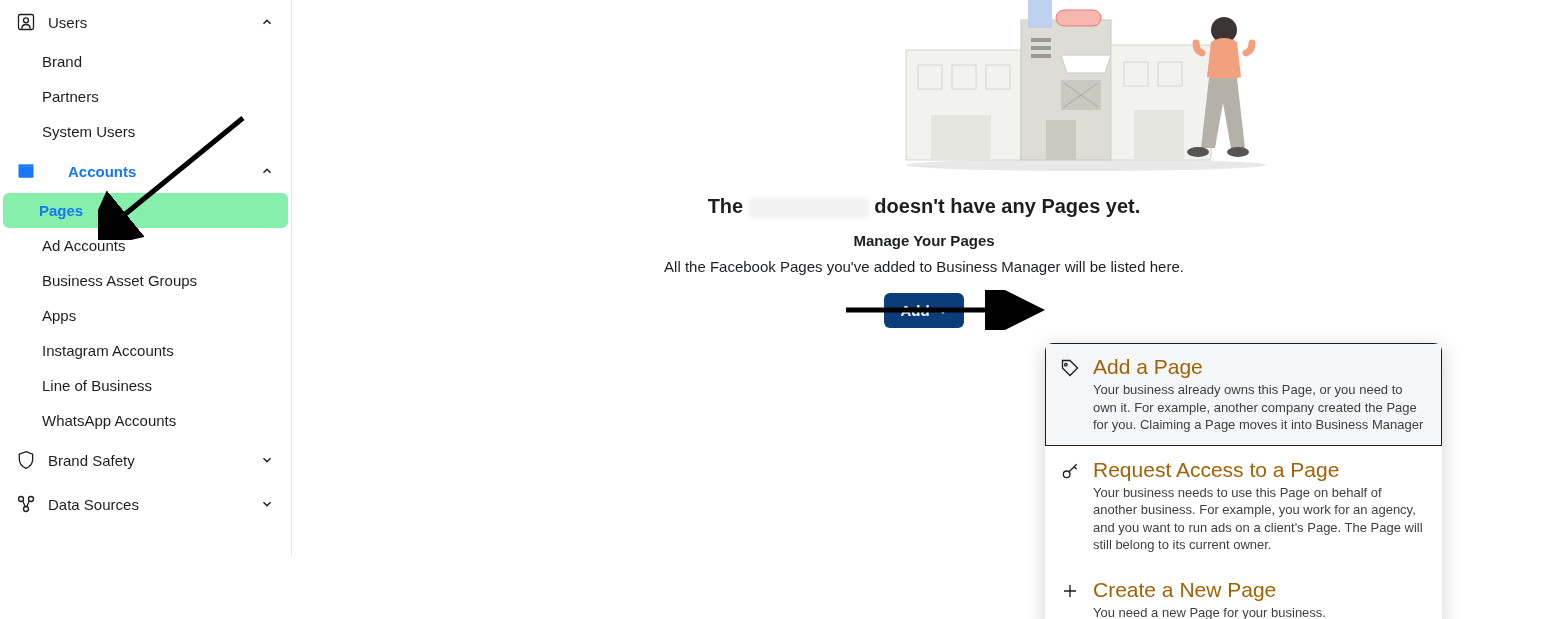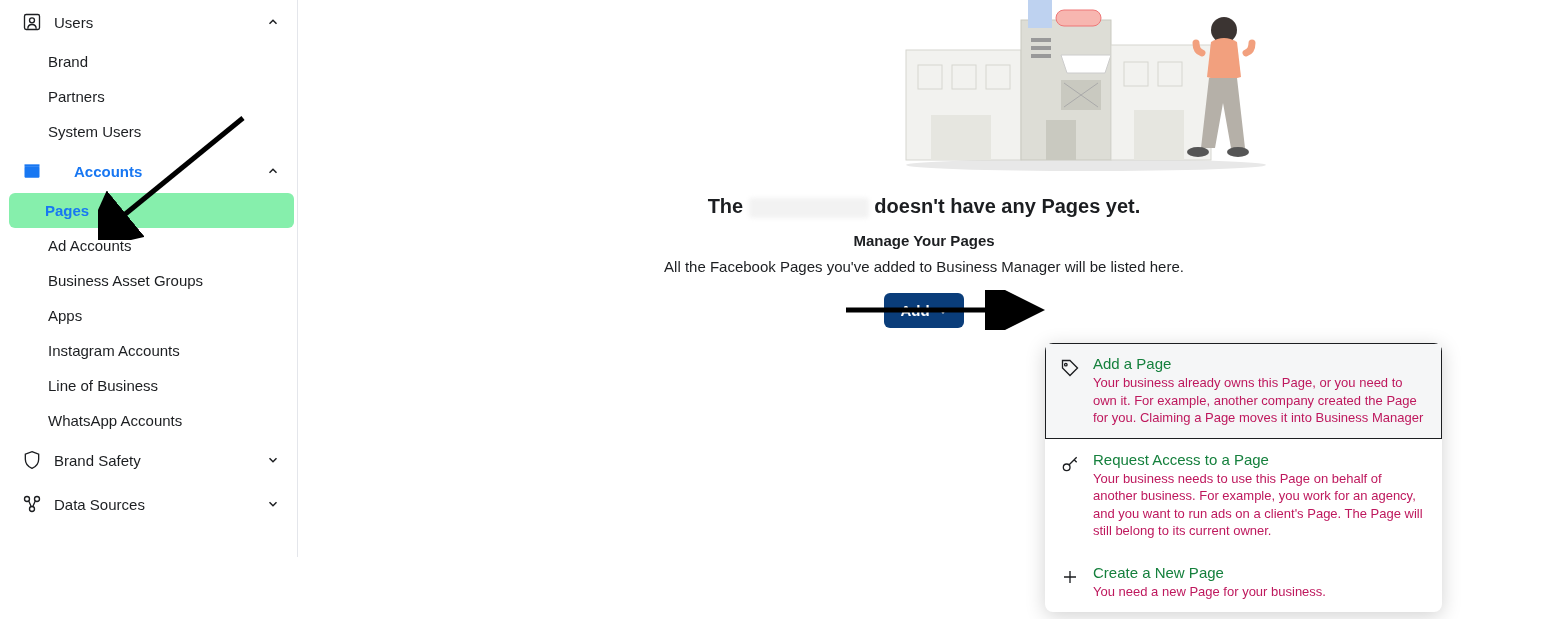--- a/index.html
+++ b/index.html
@@ -6,21 +6,21 @@
 body {
   font-family: -apple-system, BlinkMacSystemFont, "Segoe UI", Helvetica, Arial, sans-serif;
   width: 1556px;
   height: 619px;
   background: #fff;
   overflow: hidden;
   position: relative;
 }
 .sidebar {
   position: absolute;
-  left: 6px;
+  left: 0;
   top: 0;
   width: 292px;
   height: 557px;
   background: #fff;
   border-right: 1px solid #e4e6eb;
 }
 .nav-section {
   padding: 0;
 }
 .nav-header {
@@ -158,27 +158,27 @@
   height: 22px;
   flex-shrink: 0;
   margin-top: 2px;
   display:flex;
   align-items:center;
   justify-content:center;
   color:#1c1e21;
 }
 .dd-body { flex: 1; }
 .dd-title {
-  font-size: 15px;
-  color: #15803d;
+  font-size: 21px;
+  color: #a16207;
   margin-bottom: 2px;
 }
 .dd-desc {
   font-size: 13px;
-  color: #be185d;
+  color: #404040;
   line-height: 1.35;
 }
 
 
 .arrow1 {
   position: absolute;
   left: 98px;
   top: 110px;
   pointer-events: none;
 }

